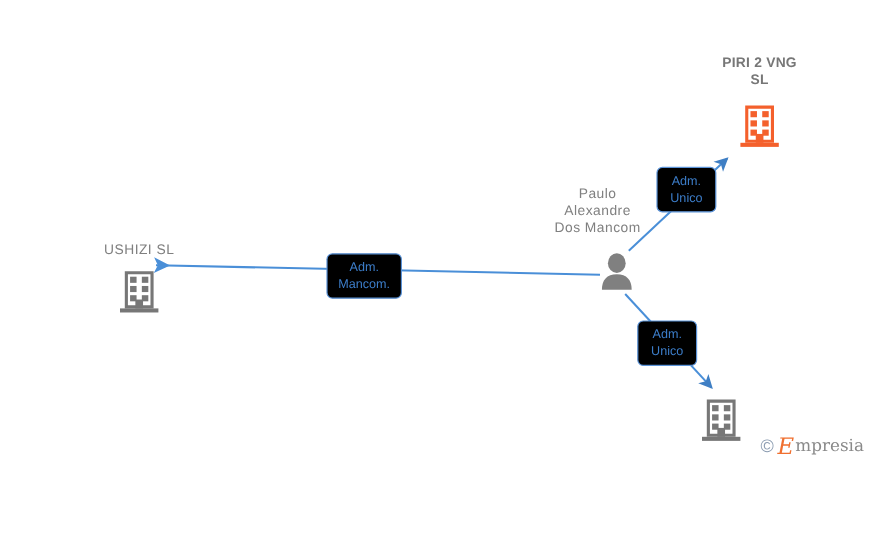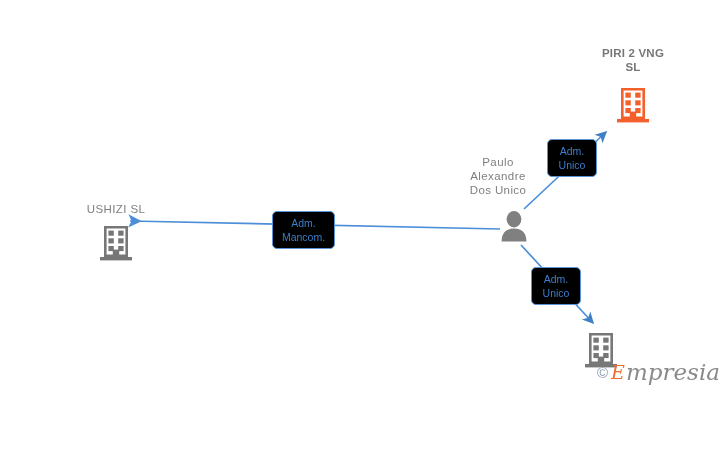--- a/index.html
+++ b/index.html
@@ -76,22 +76,21 @@
   .wm-e {
     color: #f07030;
     font-family: "DejaVu Serif", serif;
     font-style: italic;
     font-size: 19px;
     line-height: 19px;
   }
   .wm-rest {
     color: #8a8a8a;
     font-family: "DejaVu Serif", serif;
-    font-style: italic;
-    font-size: 23px;
+    font-size: 14px;
     line-height: 19px;
     margin-left: -2px;
   }
 </style>
 </head>
 <body>
 
 <div id="canvas">
 
   <svg id="edges" viewBox="0 0 728 450" xmlns="http://www.w3.org/2000/svg">
@@ -142,21 +141,21 @@
         <rect x="19.2" y="22" width="5.4" height="5.1"></rect>
         <rect x="13.8" y="25.6" width="6.4" height="7.4"></rect>
         <rect x="1" y="33" width="32" height="3.4"></rect>
       </g>
     </svg>
   </div>
 
   <div class="node" style="left:443px; top:155px; width:110px; text-align:right;">
     <div class="node-label" style="text-align:center;">Paulo
 Alexandre
-Dos Unico</div>
+Dos Mancom</div>
   </div>
   <div class="node" style="left:495px; top:210px; width:38px;">
     <svg class="node-icon" width="30" height="32" viewBox="0 0 30 32">
       <g fill="#808080">
         <ellipse cx="15" cy="9.3" rx="7.4" ry="8.2"></ellipse>
         <path d="M15,18.6 C6.6,18.6 2.6,23.5 2.6,31.4 L27.4,31.4 C27.4,23.5 23.4,18.6 15,18.6 Z"></path>
       </g>
     </svg>
   </div>
 

